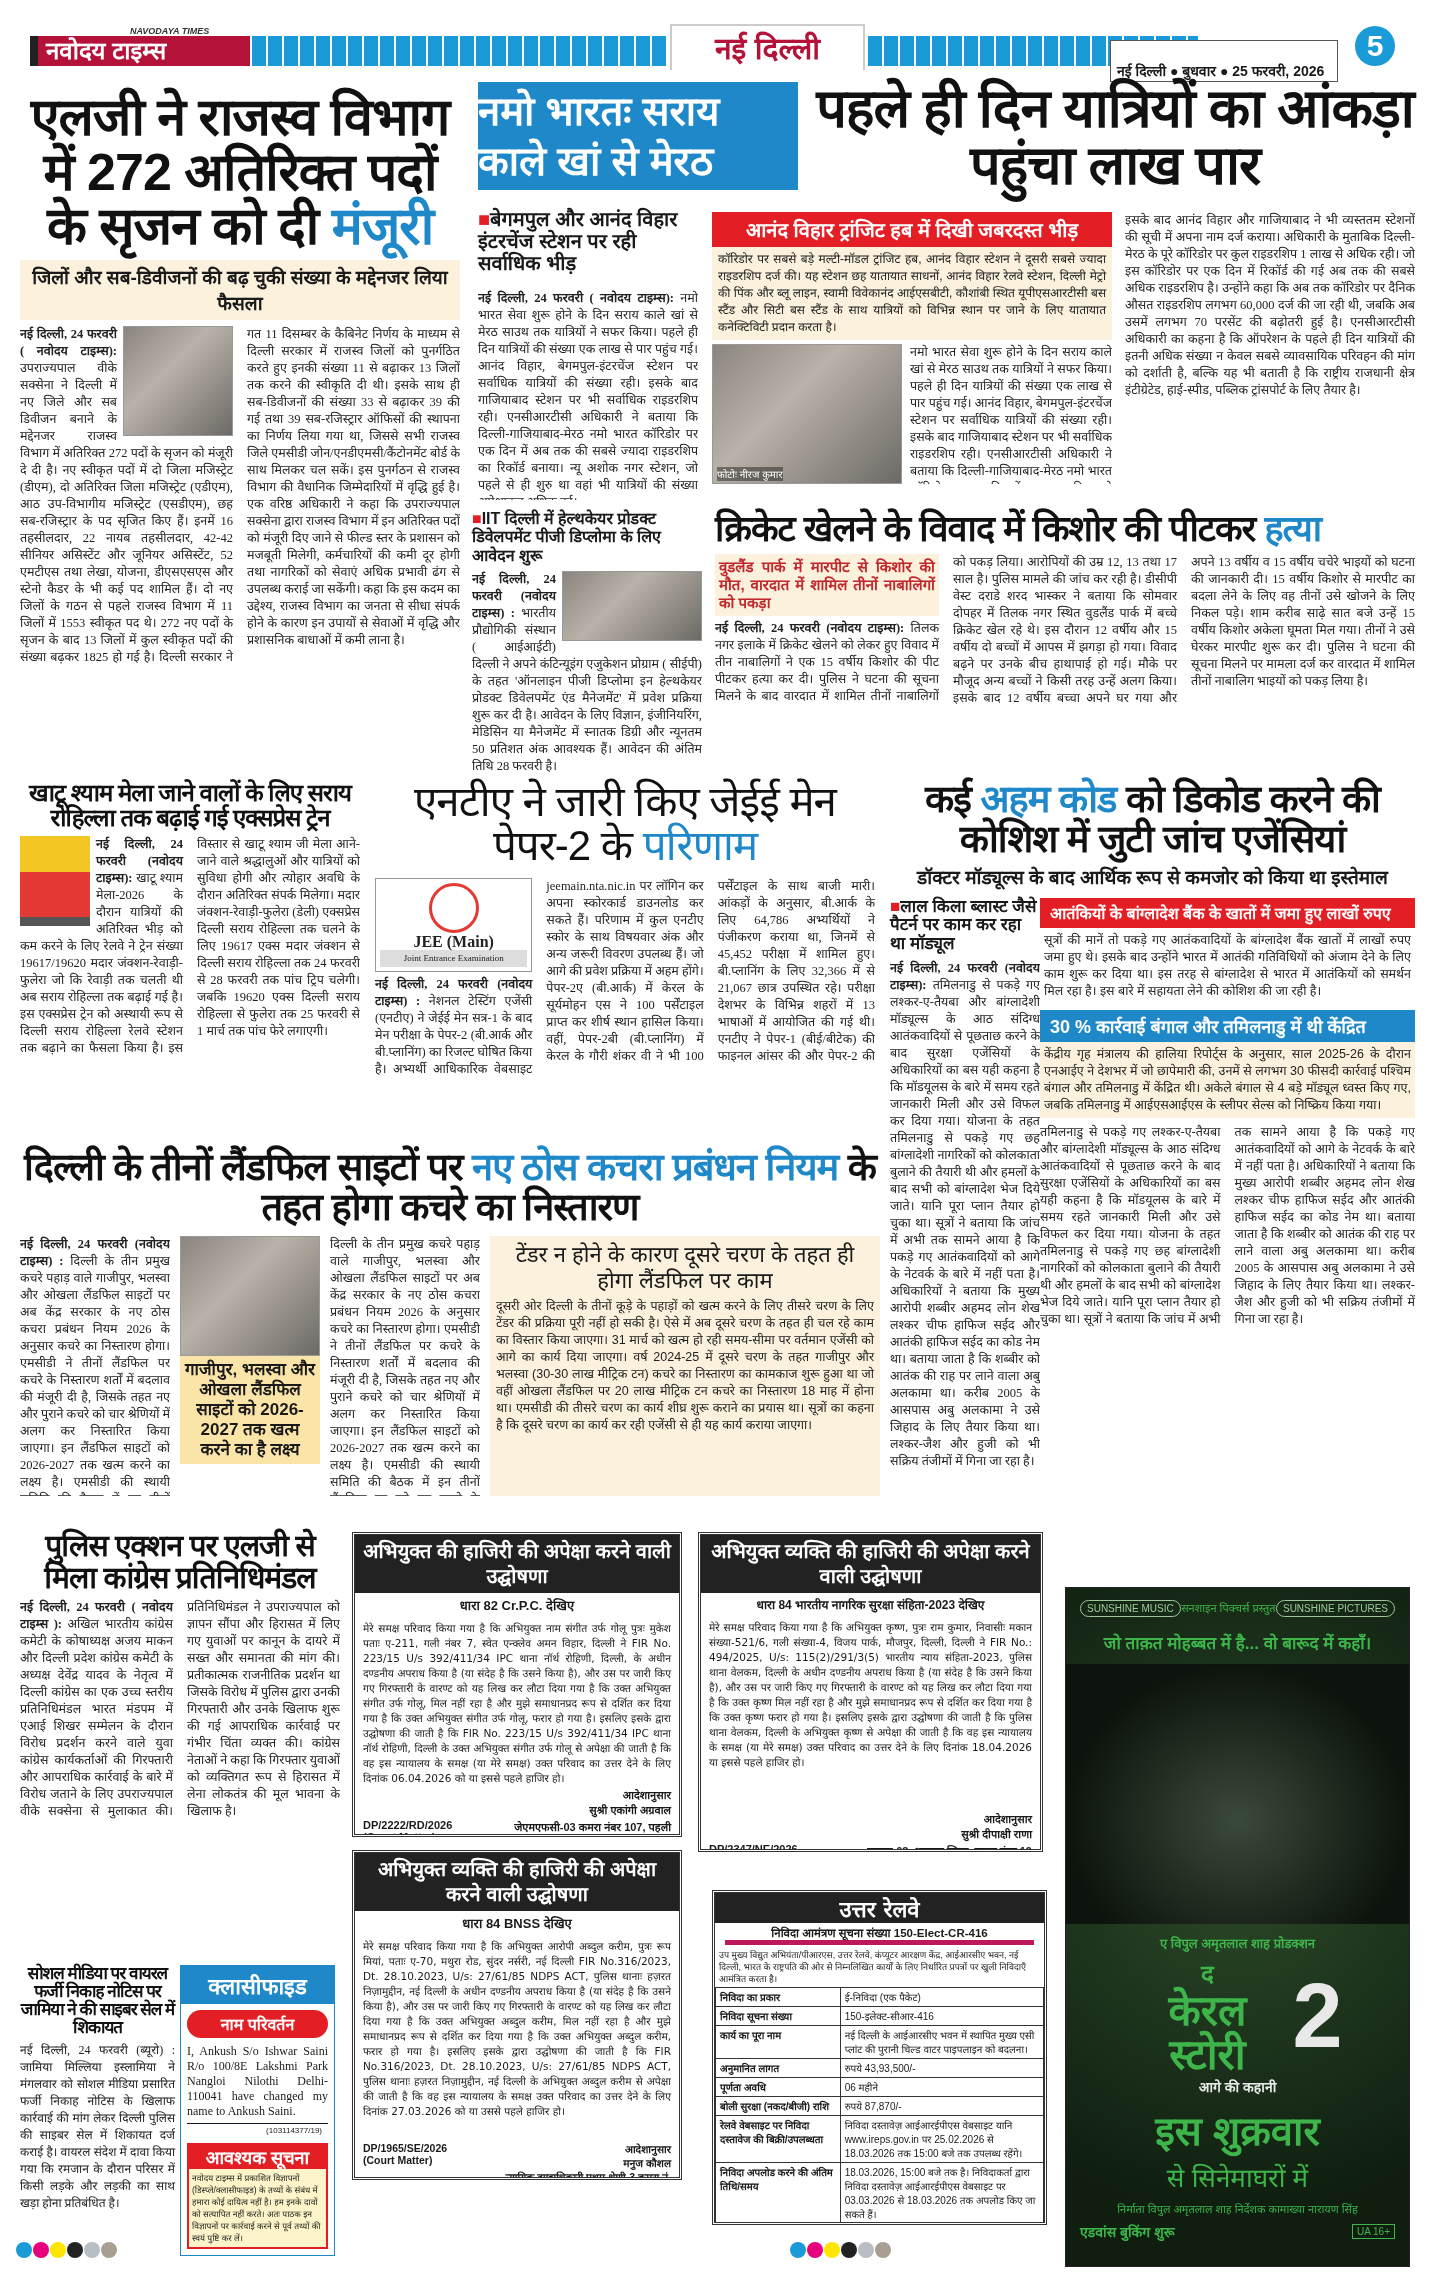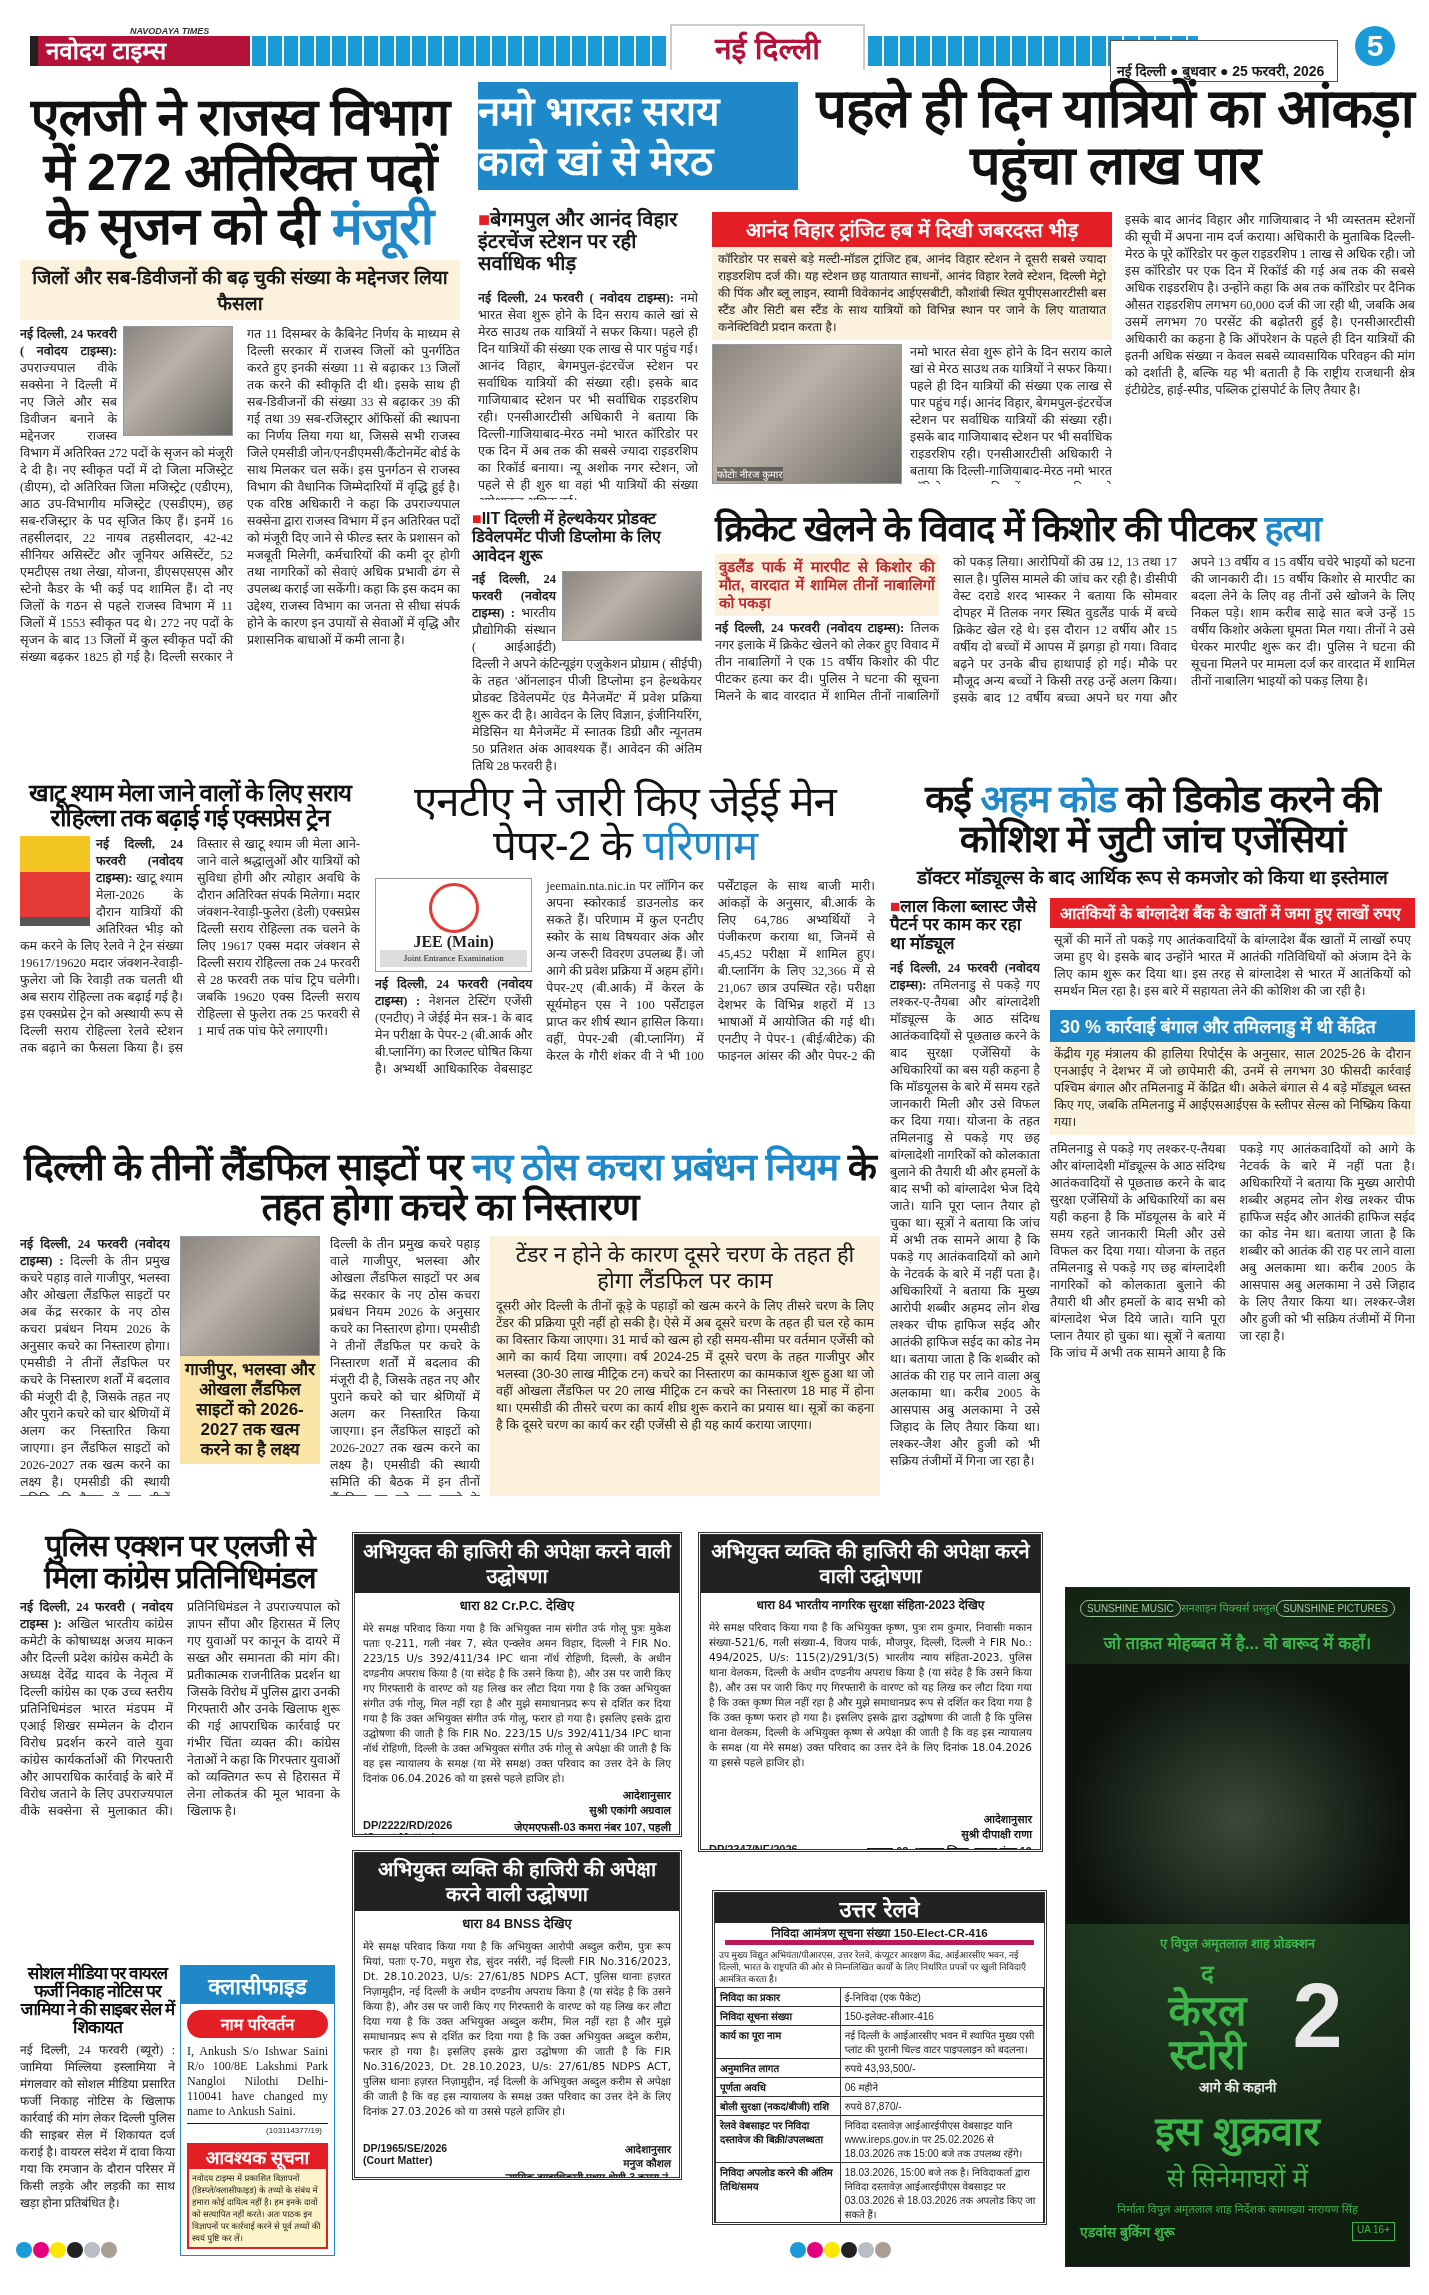--- a/index.html
+++ b/index.html
@@ -119,21 +119,21 @@
   </div>
 </div>
 
 <div class="abs" style="left:890px;top:780px;width:525px">
   <h2 class="hl" style="font-size:38px;text-align:center">
     <span>कई</span>
     <span class="blue">अहम कोड</span>
     <span>को डिकोड करने की कोशिश में जुटी जांच एजेंसियां</span>
   </h2>
   <div style="font-weight:bold;font-size:19px;text-align:center;margin-top:4px">डॉक्टर मॉड्यूल्स के बाद आर्थिक रूप से कमजोर को किया था इस्तेमाल</div>
-  <div style="display:flex;gap:10px;margin-top:8px">
+  <div style="display:flex;gap:0;margin-top:8px">
     <div style="width:150px">
       <div class="bullet-hl" style="font-size:17px">लाल किला ब्लास्ट जैसे पैटर्न पर काम कर रहा था मॉड्यूल</div>
       <div class="body-text" style="margin-top:6px;height:540px;overflow:hidden">
         <b>नई दिल्ली, 24 फरवरी (नवोदय टाइम्स):</b> <span>तमिलनाडु से पकड़े गए लश्कर-ए-तैयबा और बांग्लादेशी मॉड्यूल्स के आठ संदिग्ध आतंकवादियों से पूछताछ करने के बाद सुरक्षा एजेंसियों के अधिकारियों का बस यही कहना है कि मॉडयूलस के बारे में समय रहते जानकारी मिली और उसे विफल कर दिया गया। योजना के तहत तमिलनाडु से पकड़े गए छह बांग्लादेशी नागरिकों को कोलकाता बुलाने की तैयारी थी और हमलों के बाद सभी को बांग्लादेश भेज दिये जाते। यानि पूरा प्लान तैयार हो चुका था। सूत्रों ने बताया कि जांच में अभी तक सामने आया है कि पकड़े गए आतंकवादियों को आगे के नेटवर्क के बारे में नहीं पता है। अधिकारियों ने बताया कि मुख्य आरोपी शब्बीर अहमद लोन शेख लश्कर चीफ हाफिज सईद और आतंकी हाफिज सईद का कोड नेम था। बताया जाता है कि शब्बीर को आतंक की राह पर लाने वाला अबु अलकामा था। करीब 2005 के आसपास अबु अलकामा ने उसे जिहाद के लिए तैयार किया था। लश्कर-जैश और हुजी को भी सक्रिय तंजीमों में गिना जा रहा है।</span>
       </div>
     </div>
     <div style="flex:1">
       <div class="red-banner" style="font-size:16px">आतंकियों के बांग्लादेश बैंक के खातों में जमा हुए लाखों रुपए</div>
       <div class="body-text" style="font-family:'Liberation Sans',sans-serif;padding:4px">सूत्रों की मानें तो पकड़े गए आतंकवादियों के बांग्लादेश बैंक खातों में लाखों रुपए जमा हुए थे। इसके बाद उन्होंने भारत में आतंकी गतिविधियों को अंजाम देने के लिए काम शुरू कर दिया था। इस तरह से बांग्लादेश से भारत में आतंकियों को समर्थन मिल रहा है। इस बारे में सहायता लेने की कोशिश की जा रही है।</div>
       <div class="blue-banner" style="font-size:18px;margin-top:6px">30 % कार्रवाई बंगाल और तमिलनाडु में थी केंद्रित</div>
@@ -284,21 +284,21 @@
     <div>
       <div style="font-size:24px;font-weight:bold">द</div>
       <div style="font-size:42px;font-weight:bold;line-height:44px;width:150px">केरल स्टोरी</div>
     </div>
     <div style="font-size:90px;font-weight:bold;color:#e8e8e8">2</div>
   </div>
   <div style="color:#e8e8e8;font-weight:bold;font-size:14px">आगे की कहानी</div>
   <div style="font-size:40px;font-weight:bold;margin-top:6px">इस शुक्रवार</div>
   <div style="font-size:26px;margin-top:2px">से सिनेमाघरों में</div>
   <div style="font-size:11px;margin-top:6px">निर्माता विपुल अमृतलाल शाह  निर्देशक कामाख्या नारायण सिंह</div>
-  <div style="display:flex;justify-content:space-between;padding:6px 14px">
+  <div style="display:flex;justify-content:space-between;align-items:center;padding:6px 14px">
     <span style="font-size:14px;font-weight:bold">एडवांस बुकिंग शुरू</span>
     <span style="border:1px solid #3db54a;font-size:10px;padding:1px 4px">UA 16+</span>
   </div>
 </div>
 
 <div class="abs dots" style="left:16px;top:2242px">
   <span style="background:#1a9ad6"></span><span style="background:#e6007e"></span><span style="background:#ffe600"></span><span style="background:#222"></span><span style="background:#b8bec3"></span><span style="background:#a89f92"></span>
 </div>
 <div class="abs dots" style="left:790px;top:2242px">
   <span style="background:#1a9ad6"></span><span style="background:#e6007e"></span><span style="background:#ffe600"></span><span style="background:#222"></span><span style="background:#b8bec3"></span><span style="background:#a89f92"></span>

